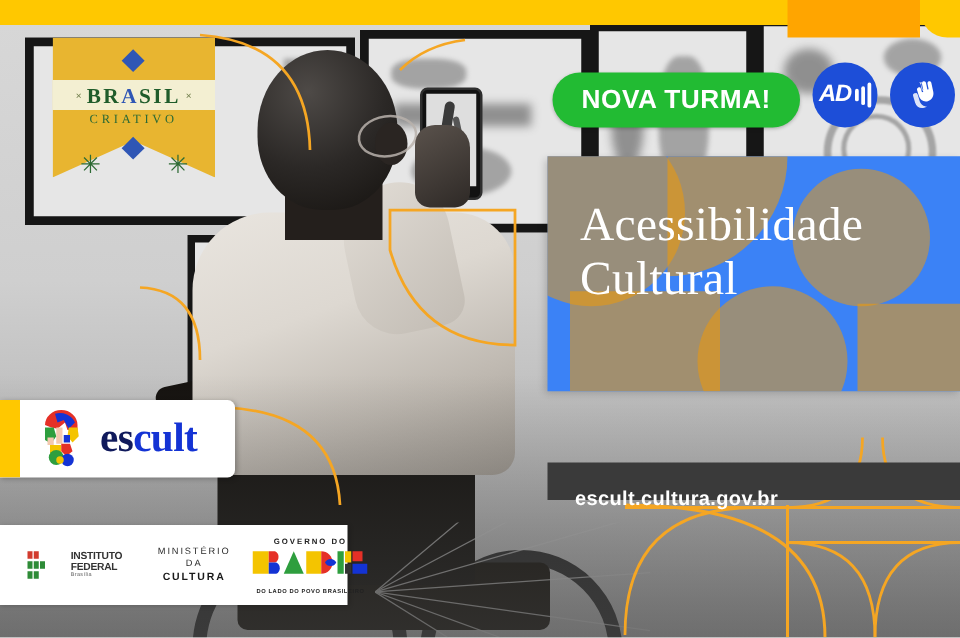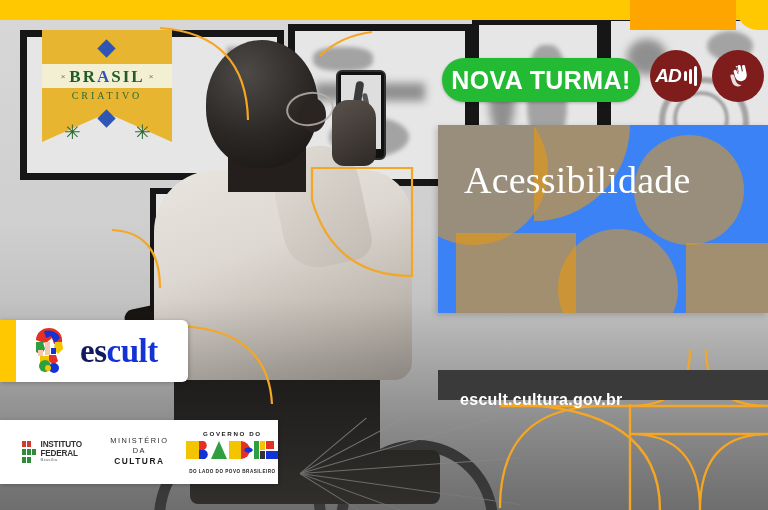--- a/index.html
+++ b/index.html
@@ -130,28 +130,28 @@
       border-bottom-left-radius:22px;}
   .topbar .round2{position:absolute;left:630px;top:0;width:106px;height:30px;background:#FFA500;}
 
   
   .nova{
     position:absolute;left:442px;top:58px;width:198px;height:44px;background:#22BB33;
     border-radius:22px;display:flex;align-items:center;justify-content:center;
     box-shadow:0 1px 3px rgba(0,0,0,.25);
   }
   .nova span{
-    color:#fff;font-weight:700;font-size:25px;letter-spacing:.4px;
+    color:#fff;font-weight:700;font-size:21px;letter-spacing:.4px;
     font-family:"Liberation Sans",sans-serif;
   }
 
   
   .a11y{position:absolute;left:650px;top:50px;display:flex;gap:10px;}
   .a11y .circ{
-    width:52px;height:52px;border-radius:50%;background:#7f1d1d;
+    width:52px;height:52px;border-radius:50%;background:#1d4ed8;
     display:flex;align-items:center;justify-content:center;
   }
   .ad-txt{color:#fff;font-weight:700;font-size:19px;font-style:italic;letter-spacing:-1px;}
   .ad-waves{display:flex;align-items:center;margin-left:1px;}
   .ad-waves b{display:block;width:3px;background:#fff;border-radius:2px;margin-left:2px;}
 
   
   .panel{
     position:absolute;left:438px;top:125px;width:330px;height:188px;background:#3b82f6;
     overflow:hidden;box-shadow:-2px 2px 6px rgba(0,0,0,.18);
@@ -189,21 +189,21 @@
     letter-spacing:-.5px;line-height:1;
   }
   .escult .wordmark .es{color:#101a5c;}
   .escult .wordmark .cult{color:#1433d4;}
 
   
   .govbar{
     position:absolute;left:0;top:420px;width:278px;height:64px;background:#fff;
     display:flex;align-items:center;box-shadow:1px 1px 4px rgba(0,0,0,.22);
   }
-  .if-logo{display:flex;align-items:flex-end;margin-left:22px;}
+  .if-logo{display:flex;align-items:flex-end;margin-left:22px;gap:16px;}
   .if-grid{width:22px;height:22px;display:grid;grid-template-columns:repeat(3,1fr);
       grid-template-rows:repeat(3,1fr);gap:1.5px;}
   .if-grid i{display:block;background:#2E8B37;}
   .if-grid i.r{background:#D23B2E;}
   .if-grid i.w{background:#fff;}
   .if-txt{margin-left:5px;line-height:1.05;}
   .if-txt .t1{font-size:8.2px;font-weight:700;color:#333;letter-spacing:-.2px;}
   .if-txt .t2{font-size:4.4px;color:#666;letter-spacing:.3px;}
 
   .mc-logo{margin-left:20px;text-align:center;line-height:1.35;}
@@ -354,20 +354,21 @@
 
   <div class="panel">
     <div class="pcirc" style="left:-40px;top:-30px;width:150px;height:150px;"></div>
     <div class="pat" style="left:96px;top:0px;width:96px;height:96px;border-radius:0 0 96px 0;"></div>
     <div class="pcirc" style="left:196px;top:10px;width:110px;height:110px;"></div>
     <div class="pat" style="left:18px;top:108px;width:120px;height:80px;"></div>
     <div class="pcirc" style="left:120px;top:104px;width:120px;height:120px;"></div>
     <div class="pat" style="left:248px;top:118px;width:82px;height:70px;"></div>
     <div class="title">
       <div>Acessibilidade</div>
+      <div>Cultural</div>
     </div>
   </div>
 
   <div class="urlbar">
     <span>escult.cultura.gov.br</span>
   </div>
 
   <div class="escult">
     <div class="ystrip"></div>
     <svg class="mark" viewBox="0 0 42 46">

